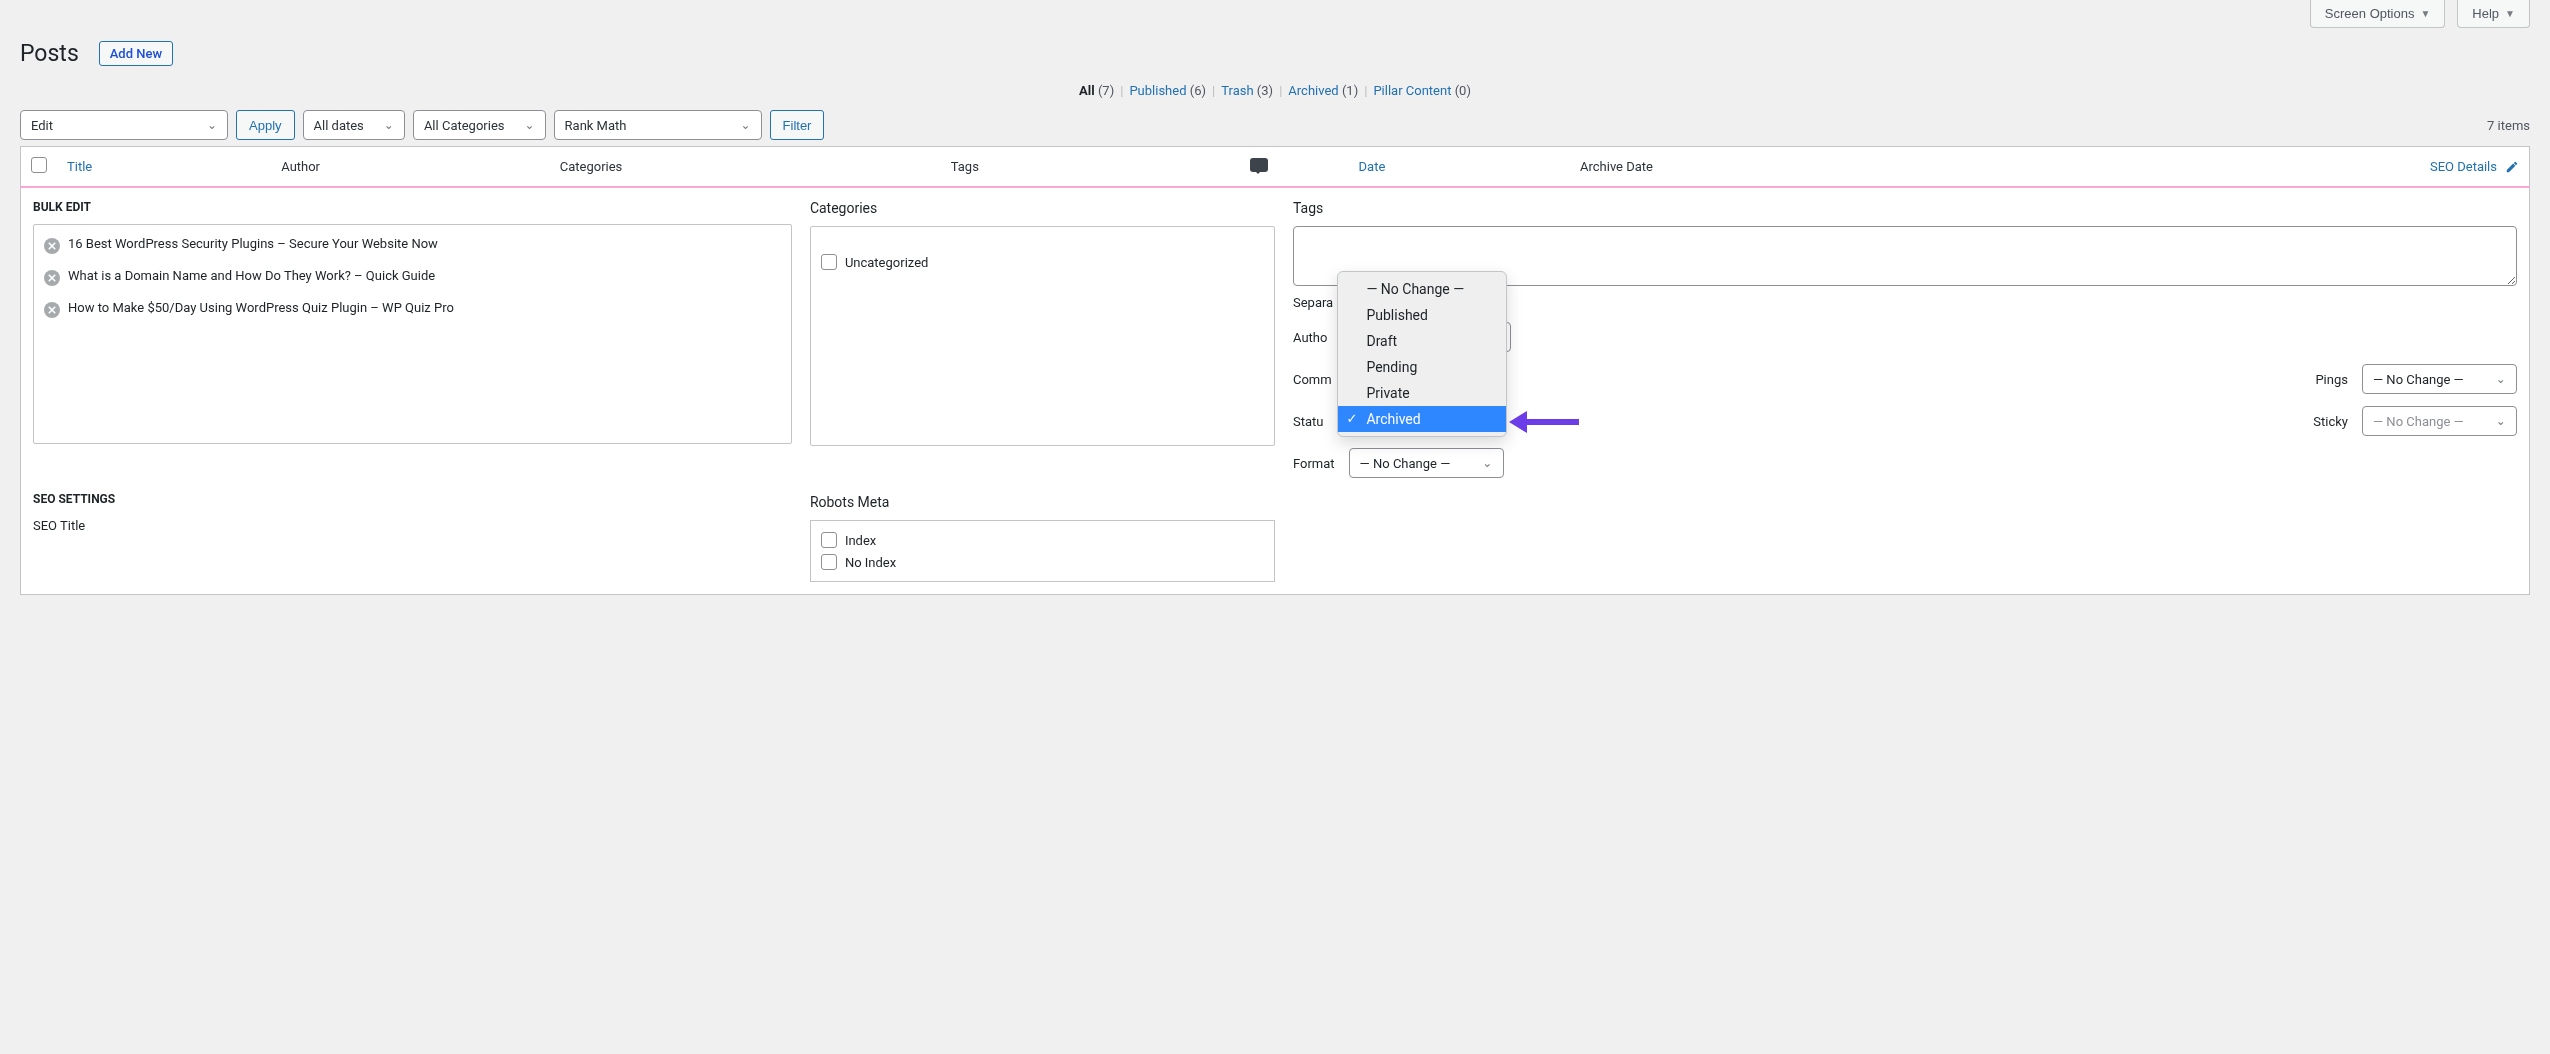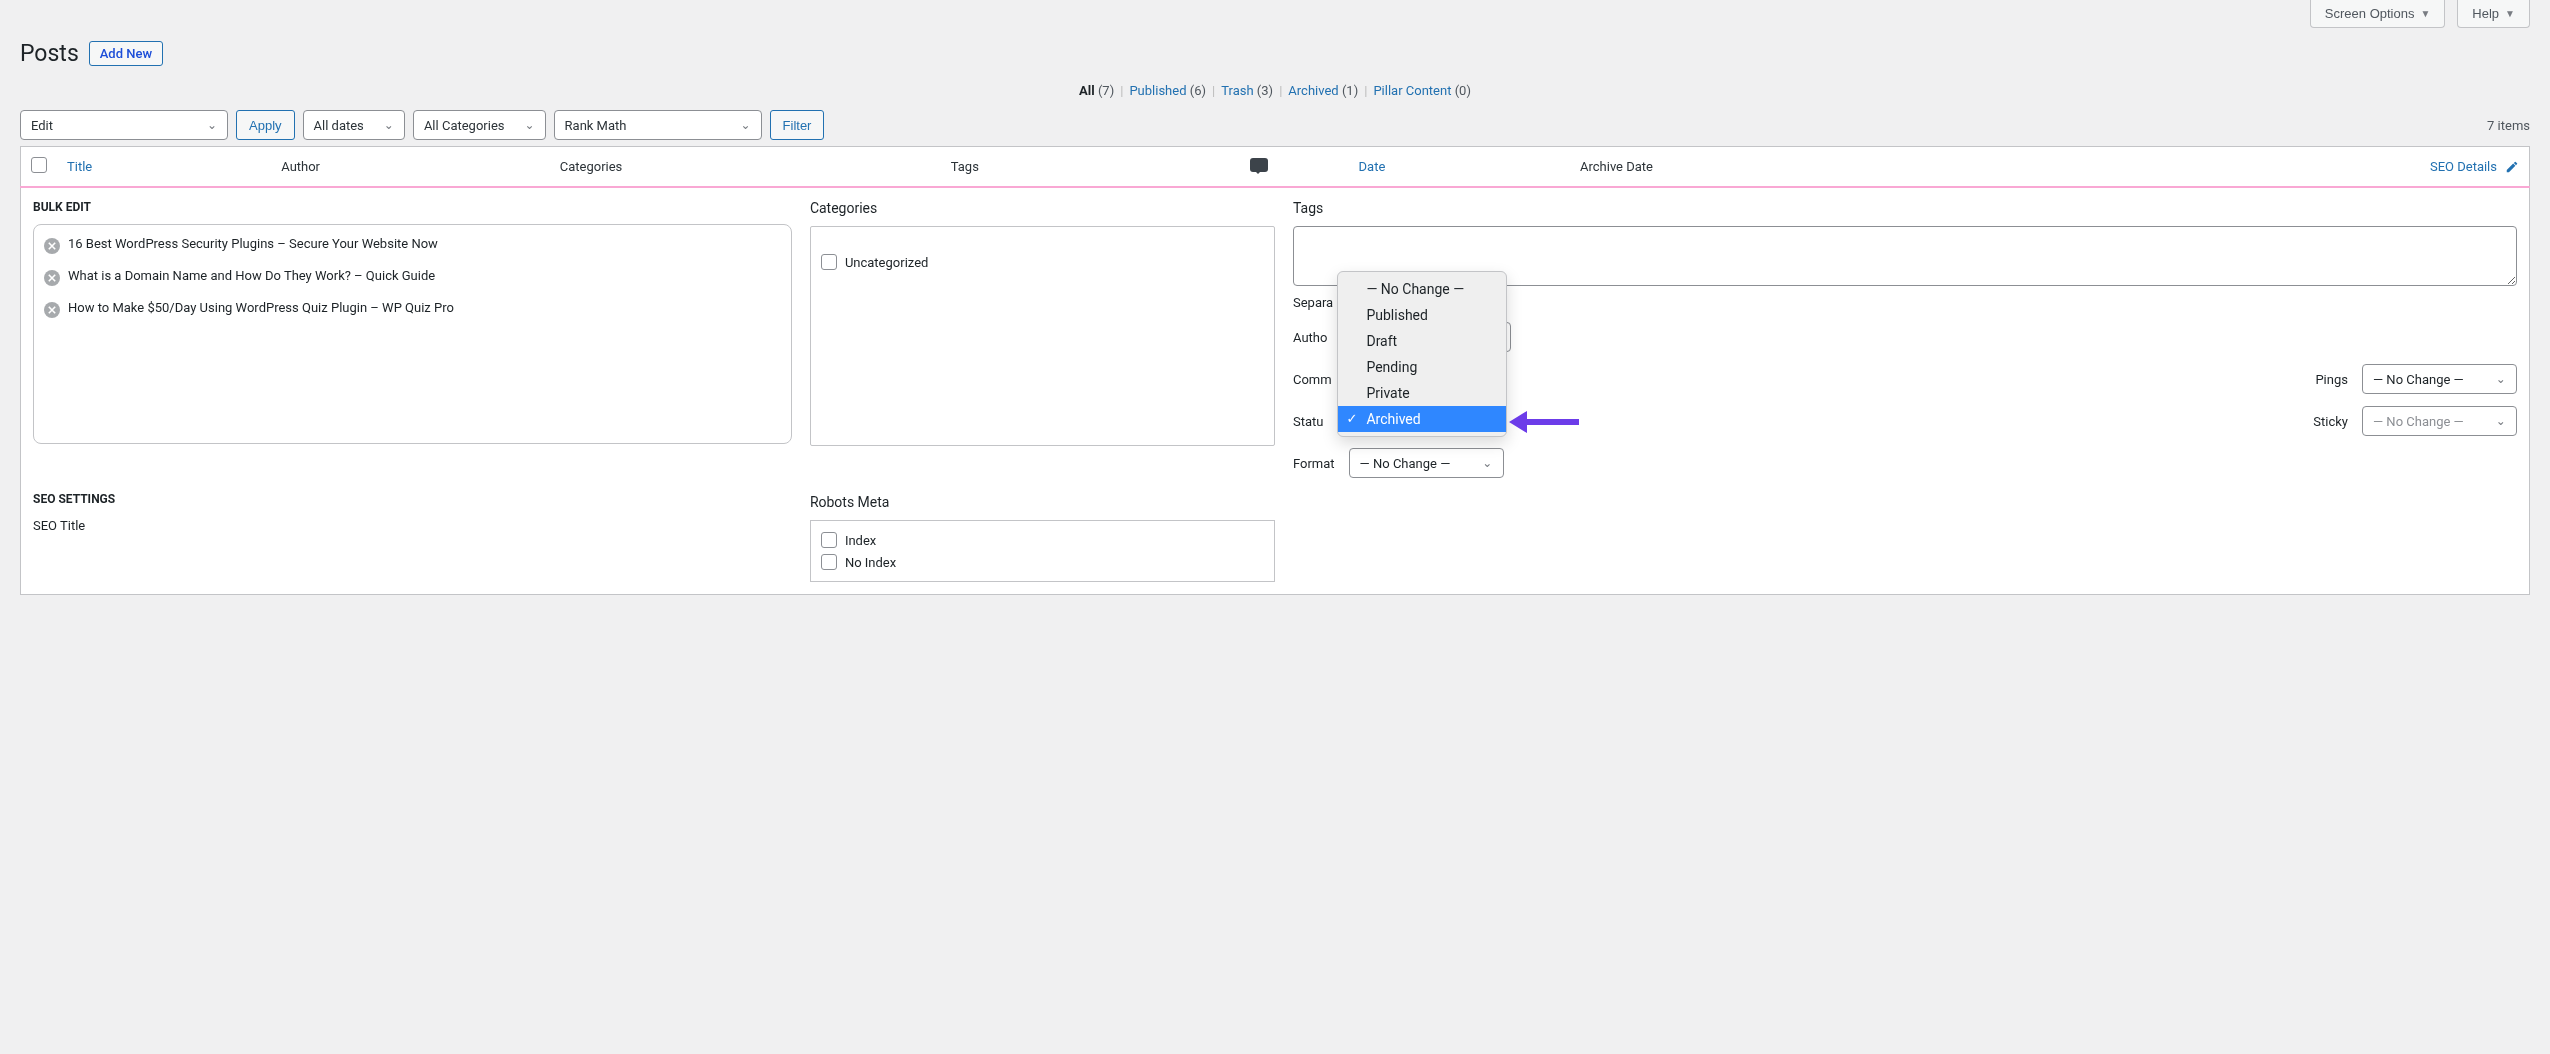--- a/index.html
+++ b/index.html
@@ -26,21 +26,21 @@
     color: #50575e;
     cursor: pointer;
     display: flex;
     align-items: center;
     gap: 6px;
   }
   .tab-btn .tri { font-size: 10px; color: #787c82; }
   .heading-row {
     display: flex;
     align-items: center;
-    gap: 10px;
+    gap: 20px;
     margin-top: 12px;
     margin-bottom: 16px;
   }
   h1 {
     font-size: 23px;
     font-weight: 400;
     color: #1d2327;
   }
   .page-title-action {
     display: inline-block;
@@ -149,21 +149,21 @@
   }
   .legend-normal {
     text-transform: none;
     font-size: 14px;
     font-weight: 400;
     color: #1d2327;
     margin-bottom: 10px;
     display:block;
   }
   .titles-box {
-    border: 1px solid #c3c4c7; border-radius:8px;
+    border: 1px solid #c3c4c7; border-radius:2px;
     background:#fff; min-height: 220px; padding: 4px 10px;
   }
   .title-item { display:flex; gap:8px; align-items:flex-start; padding:7px 0; font-size:13px; }
   .remove-x {
     width:16px; height:16px; border-radius:50%; background:#a7aaad;
     display:inline-flex; align-items:center; justify-content:center;
     flex-shrink:0; cursor:pointer; margin-top:2px;
   }
   .remove-x svg{ width:8px; height:8px; fill:#fff; }
   .cat-list {

